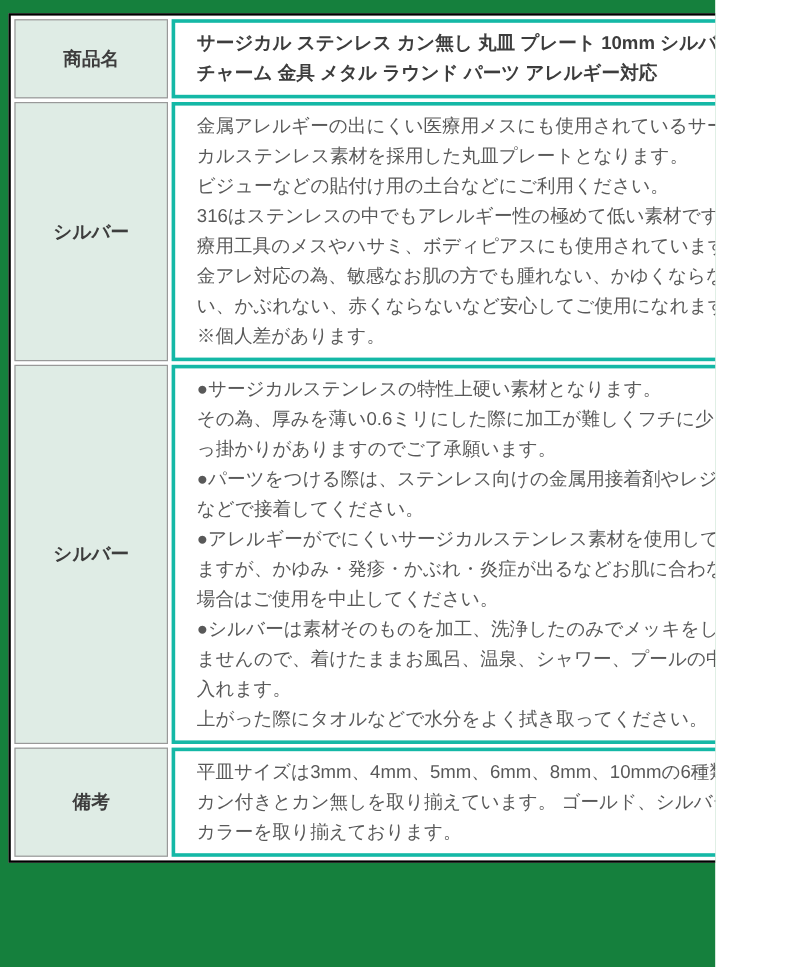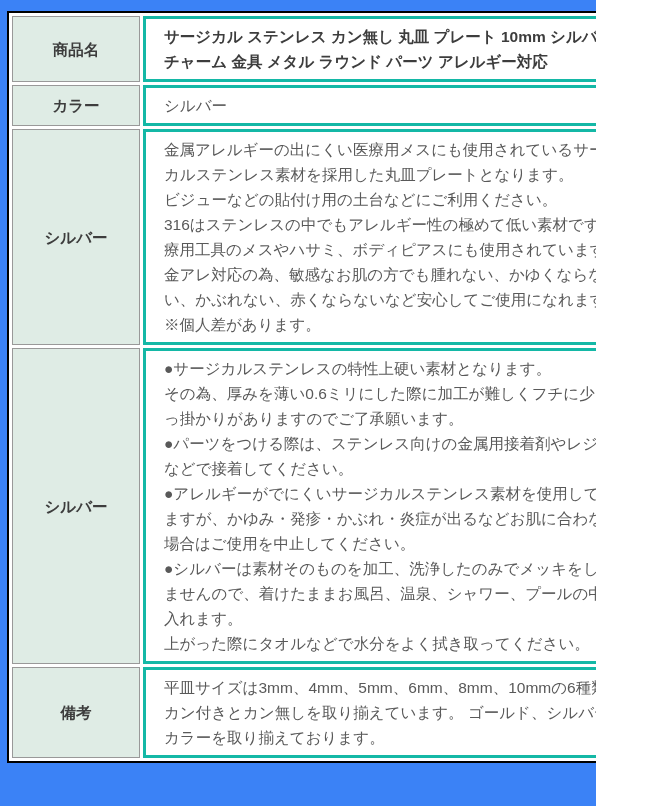--- a/index.html
+++ b/index.html
@@ -5,21 +5,21 @@
   html, body {
     margin: 0;
     padding: 0;
     background: #ffffff;
     font-family: "Liberation Sans", sans-serif;
   }
   .page {
     position: relative;
     width: 596px;
     height: 806px;
-    background: #3b82f6;
+    background: #15803d;
     overflow: hidden;
   }
   table.spec-table {
     position: absolute;
     left: 7px;
     top: 11px;
     width: 652px;
     border-collapse: separate;
     border-spacing: 3px;
     border: 2px solid #000000;
@@ -58,24 +58,20 @@
 <body>
 
 <div class="page">
   <table class="spec-table">
     <tbody>
       <tr>
         <th>商品名</th>
         <td class="bold-value">サージカル ステンレス カン無し 丸皿 プレート 10mm シルバー チャーム 金具 メタル ラウンド パーツ アレルギー対応</td>
       </tr>
       <tr>
-        <th>カラー</th>
-        <td>シルバー</td>
-      </tr>
-      <tr>
         <th>シルバー</th>
         <td>金属アレルギーの出にくい医療用メスにも使用されているサージカルステンレス素材を採用した丸皿プレートとなります。
 ビジューなどの貼付け用の土台などにご利用ください。
 316はステンレスの中でもアレルギー性の極めて低い素材です。医療用工具のメスやハサミ、ボディピアスにも使用されています。
 金アレ対応の為、敏感なお肌の方でも腫れない、かゆくならない、かぶれない、赤くならないなど安心してご使用になれます。※個人差があります。</td>
       </tr>
       <tr>
         <th>シルバー</th>
         <td>●サージカルステンレスの特性上硬い素材となります。
 その為、厚みを薄い0.6ミリにした際に加工が難しくフチに少し引っ掛かりがありますのでご了承願います。

